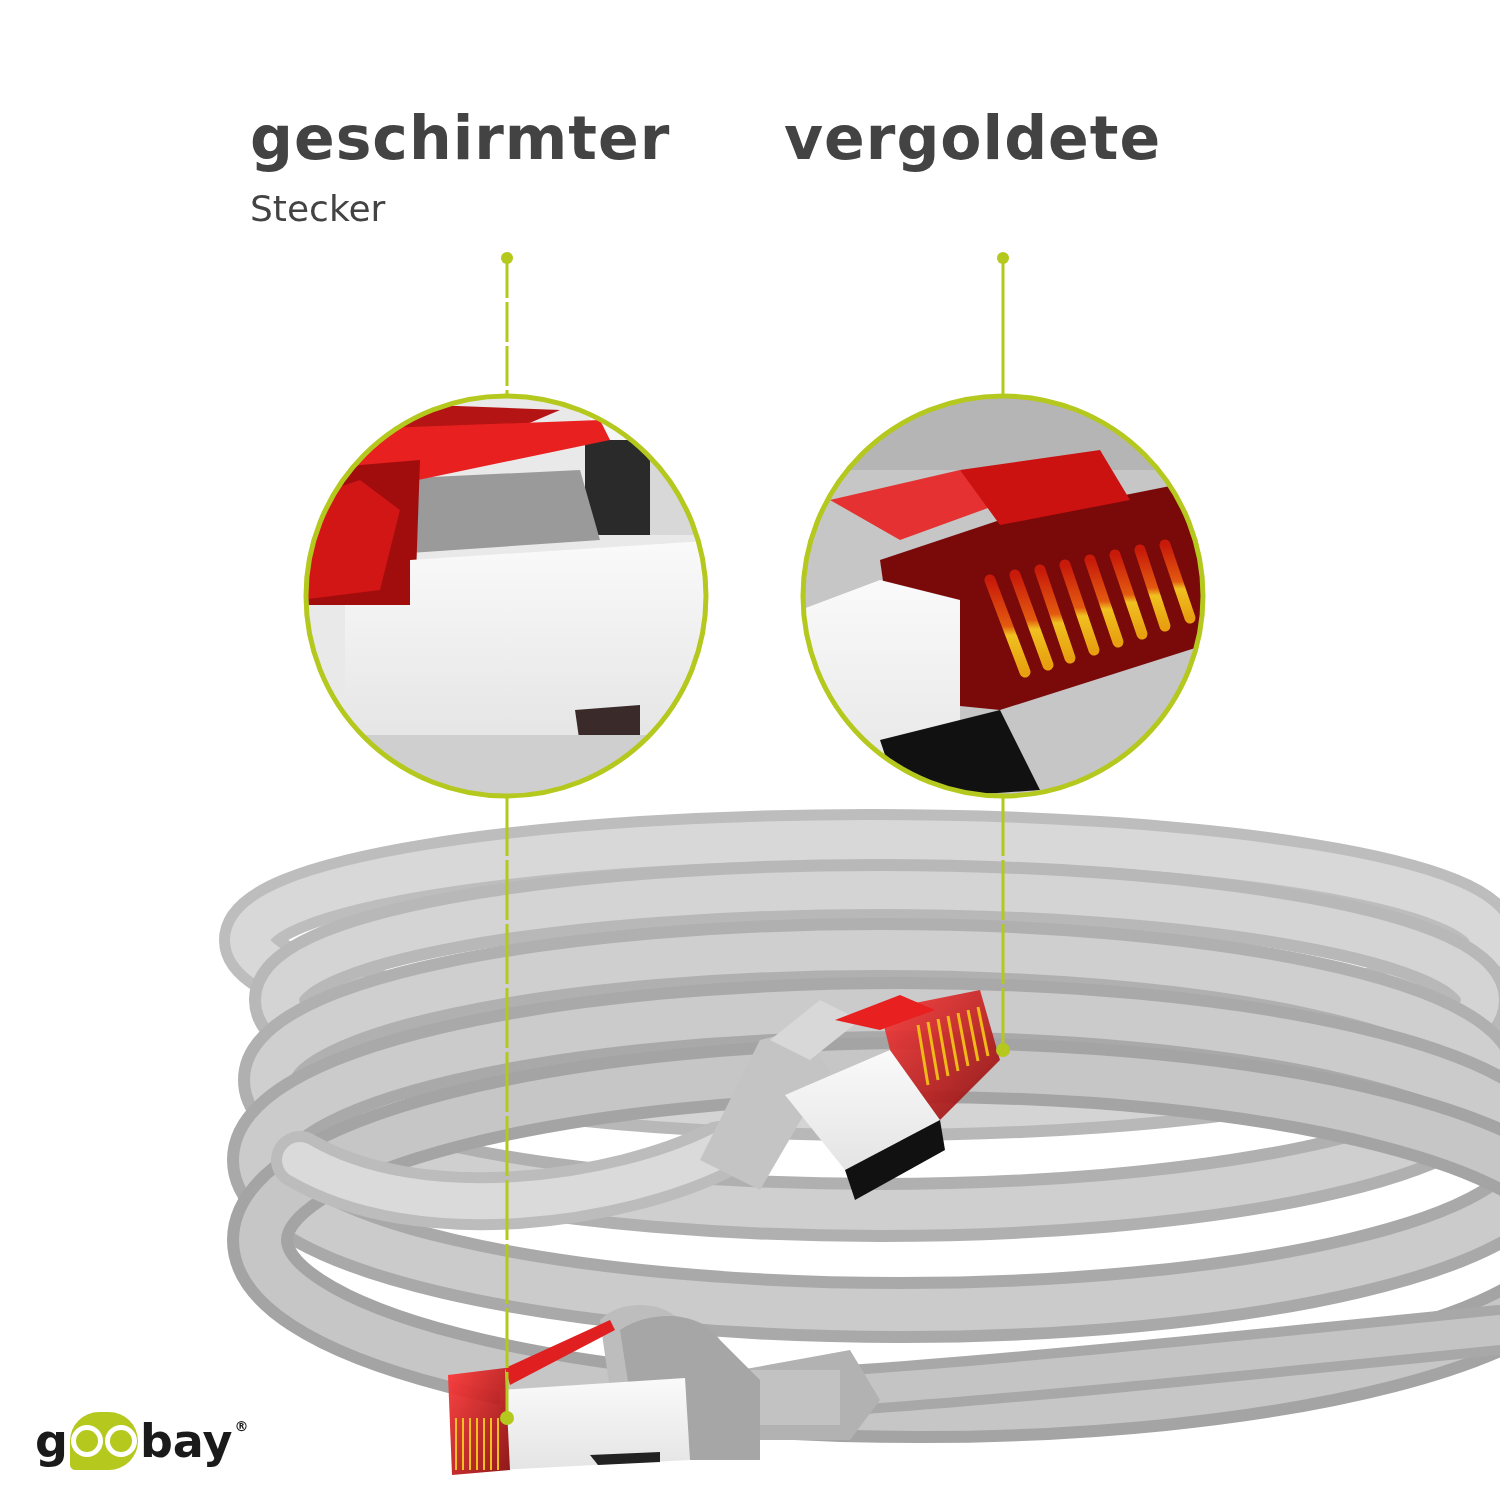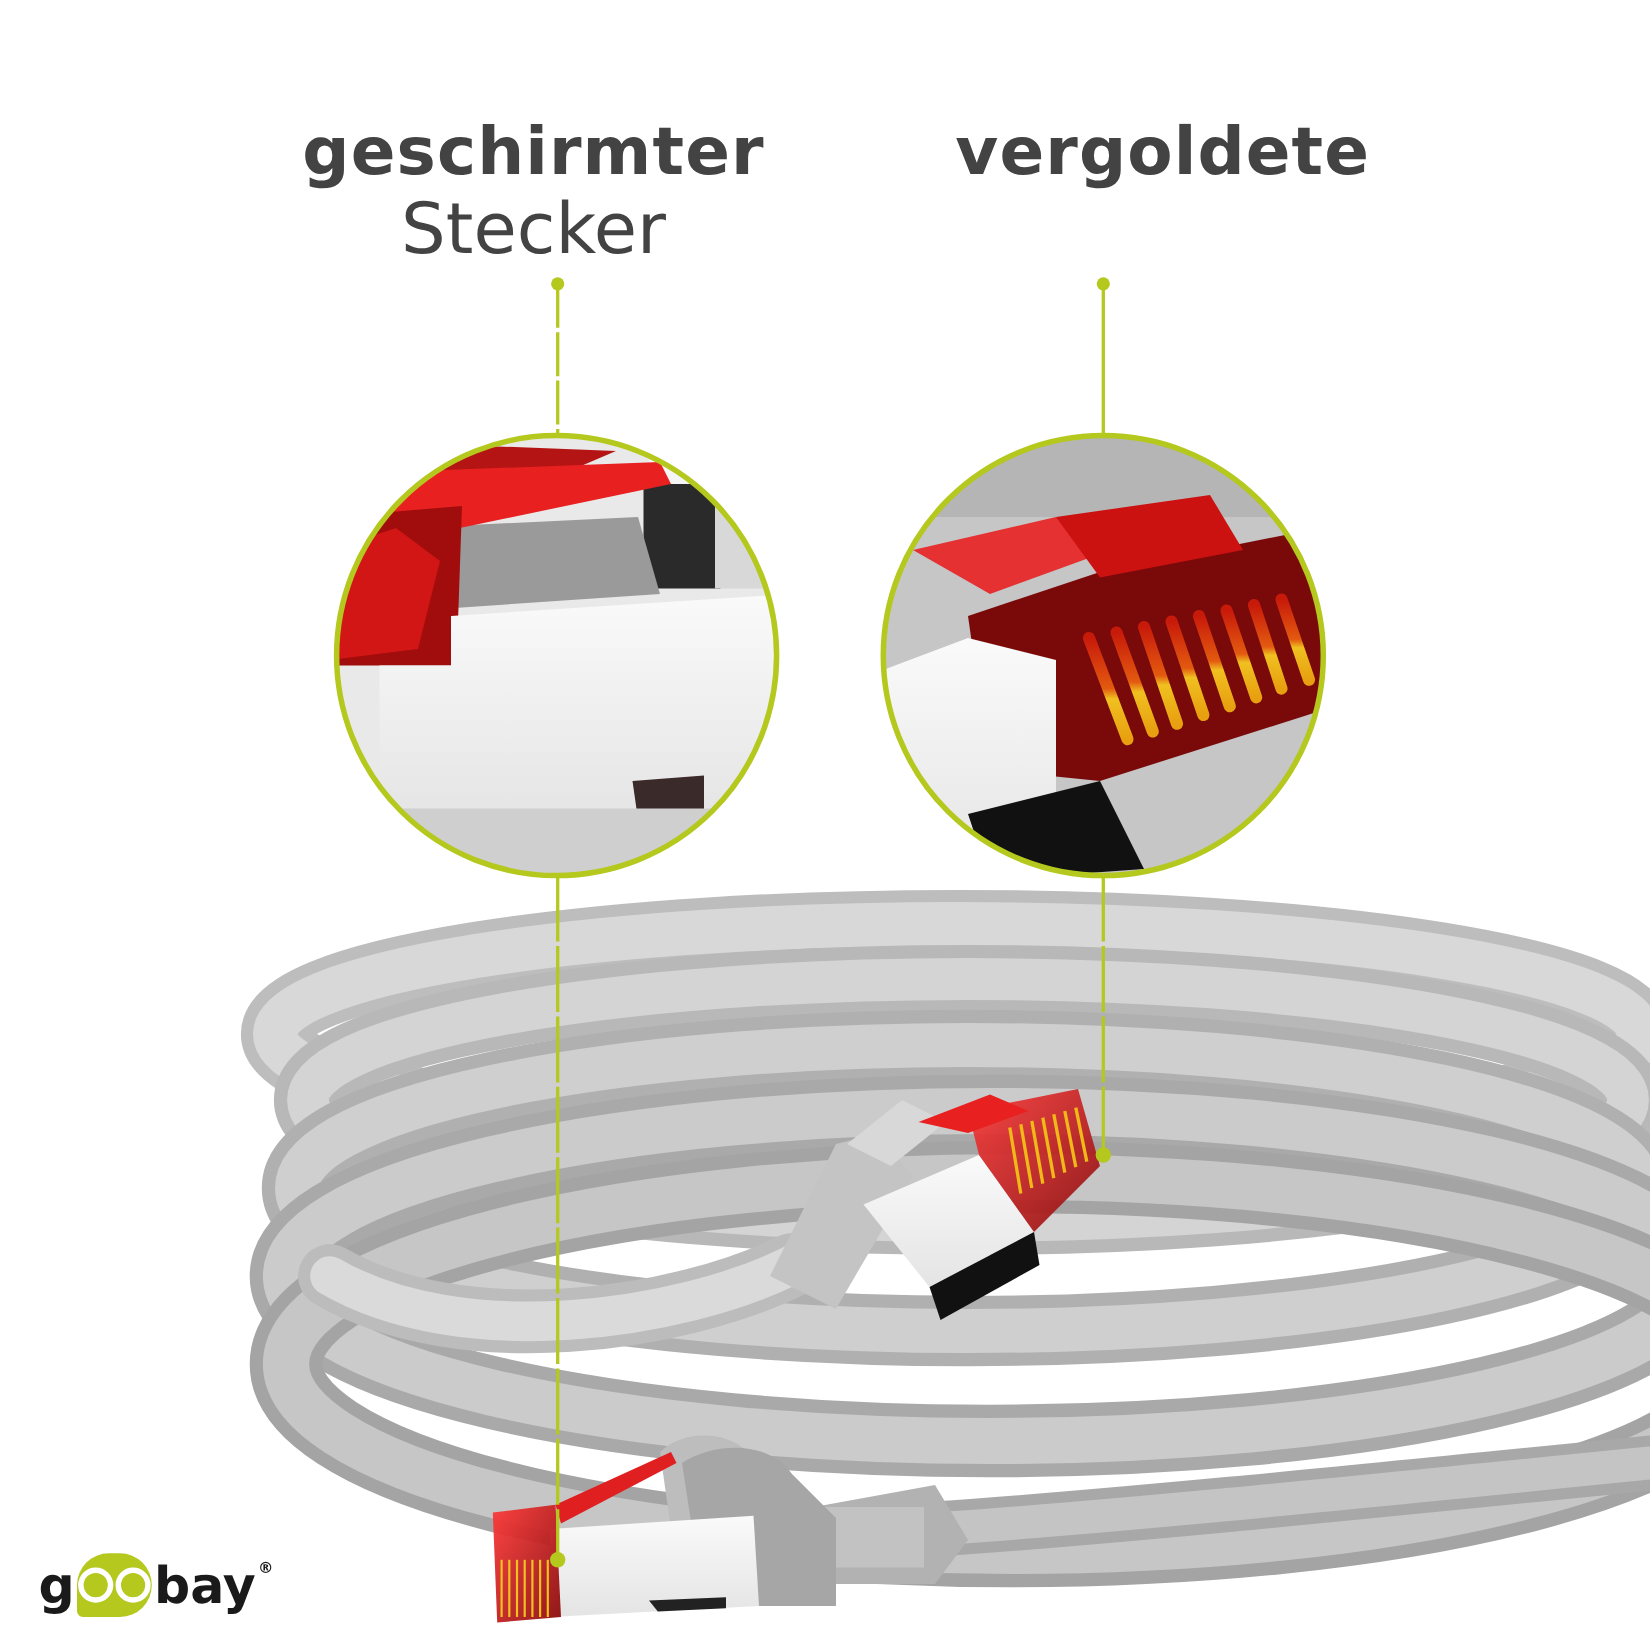--- a/index.html
+++ b/index.html
@@ -1,21 +1,21 @@
 <!DOCTYPE html>
 <html><head>
   <meta charset="utf-8">
   <style>
     html, body { margin: 0; padding: 0; background: #ffffff; }
     body { width: 1500px; height: 1500px; position: relative; overflow: hidden; font-family: "DejaVu Sans", sans-serif; }
-    .label { position: absolute; text-align: center; color: #434343; }
+    .label { position: absolute; text-align: left; color: #434343; }
     .label .l1 { font-weight: bold; font-size: 60px; letter-spacing: 1px; line-height: 72px; display: block; }
-    .label .l2 { font-size: 64px; line-height: 70px; display: block; }
+    .label .l2 { font-size: 36px; line-height: 70px; display: block; }
     #label-left { left: 250px; top: 102px; width: 470px; }
-    #label-right { left: 827px; top: 102px; width: 460px; }
+    #label-right { left: 784px; top: 102px; width: 460px; }
     svg.scene { position: absolute; left: 0; top: 0; }
     .logo { position: absolute; left: 35px; top: 1412px; font-family: "DejaVu Sans", sans-serif; font-weight: bold; font-size: 46px; color: #1a1a1a; display: flex; align-items: center; }
     .logo .bubble { position: relative; display: inline-flex; align-items: center; justify-content: center; background: #b4c81e; border-radius: 32px 32px 32px 6px; width: 68px; height: 58px; margin: 0 2px; gap: 2px; }
     .logo .bubble span { display: inline-block; width: 22px; height: 22px; border: 5px solid #fff; border-radius: 50%; }
     .logo sup { font-size: 14px; margin-left: 2px; align-self: flex-start; margin-top: 6px; }
   </style>
 </head>
 <body>
 
 <div class="label" id="label-left">

